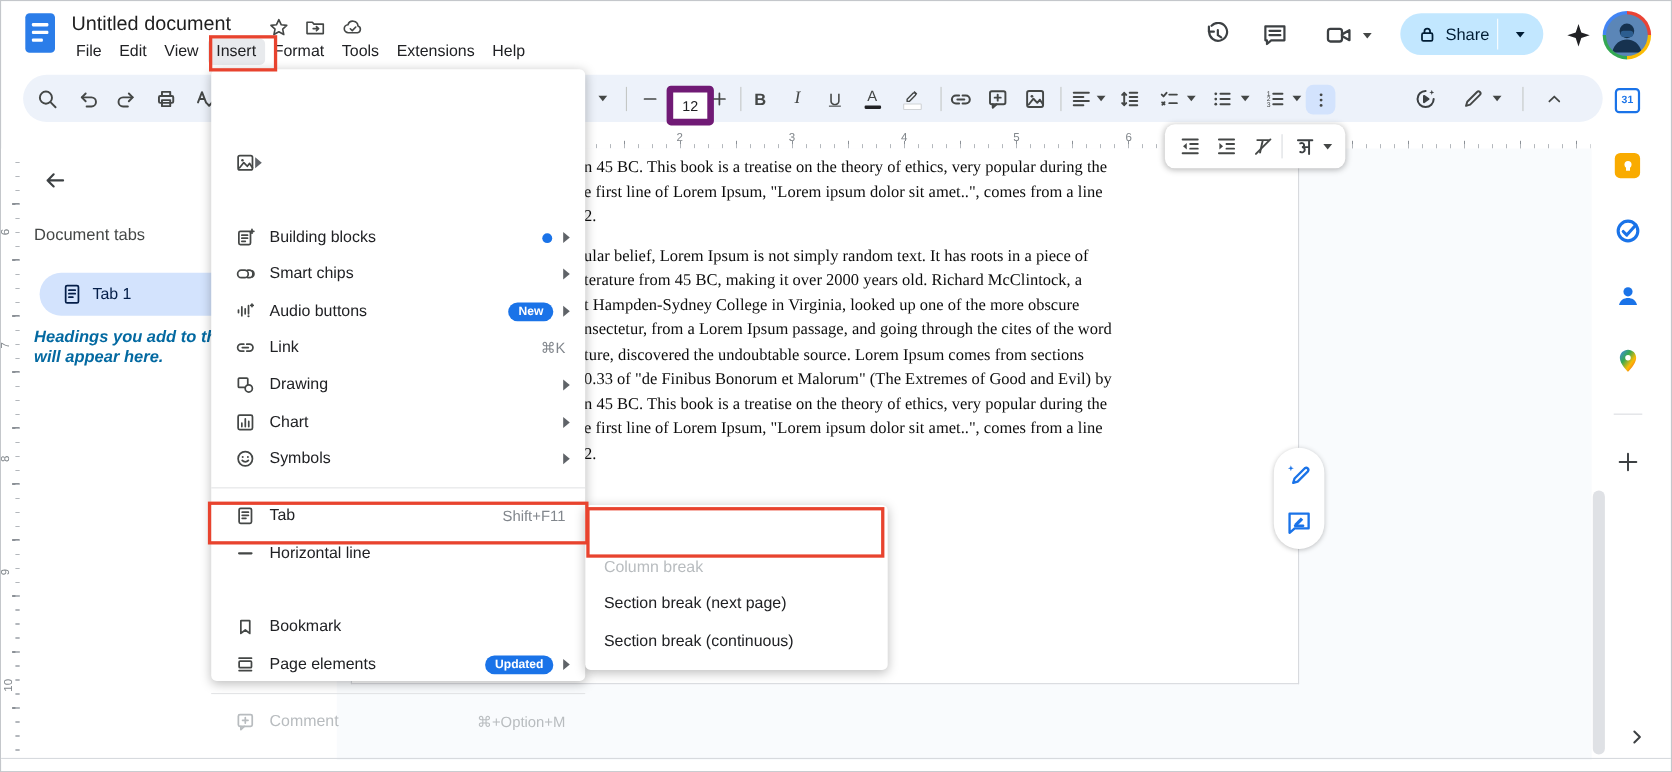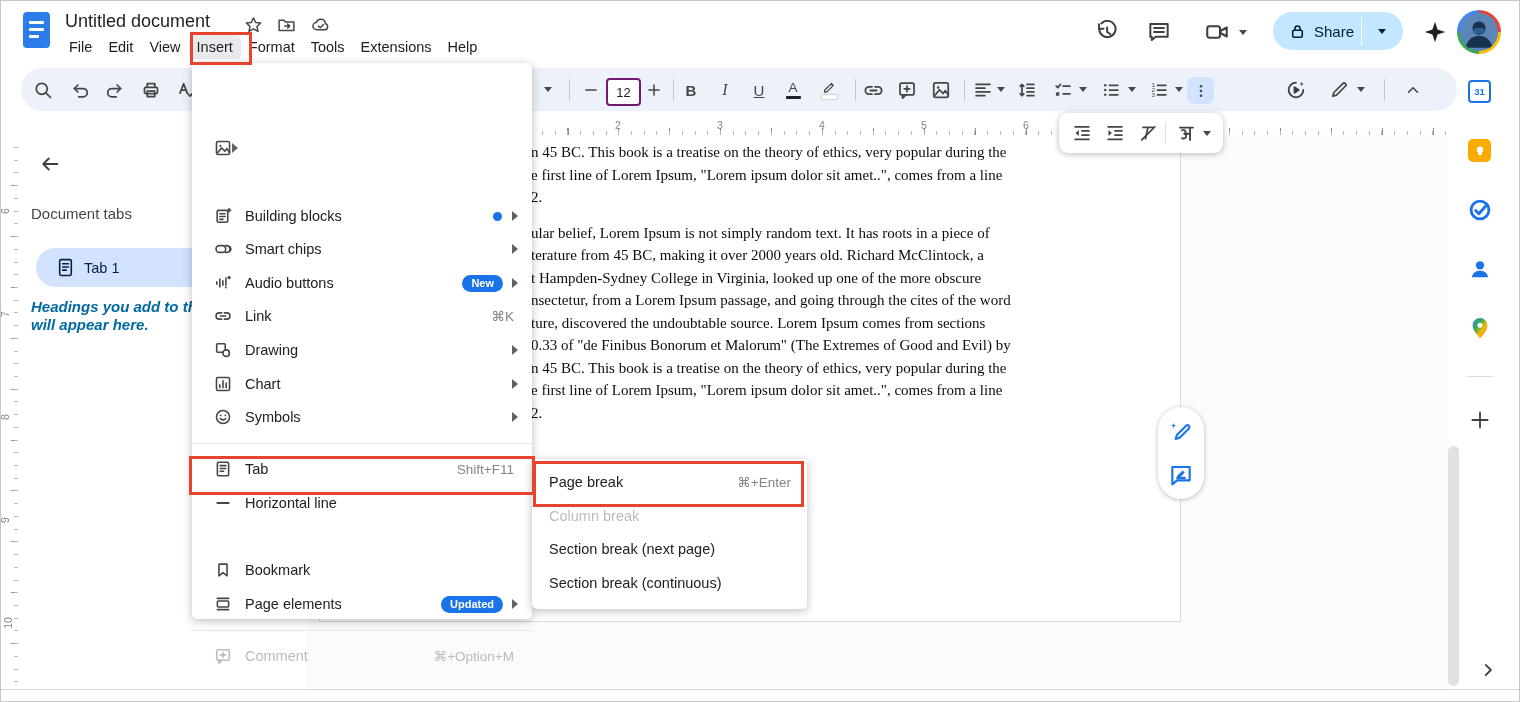--- a/index.html
+++ b/index.html
@@ -21,21 +21,21 @@
   .share-pill .divider{position:absolute;left:88px;top:5px;bottom:5px;width:1px;background:rgba(255,255,255,.95);}
   .share-label{font-size:15px;color:#001d35;font-weight:500;margin-left:8px;}
   .caret{width:0;height:0;border-left:4.5px solid transparent;border-right:4.5px solid transparent;border-top:5px solid #444746;}
   .avatar-ring{left:1456px;top:9px;width:44px;height:44px;border-radius:50%;background:conic-gradient(#ea4335 0 25%, #fbbc04 25% 50%, #34a853 50% 75%, #4285f4 75% 100%);display:flex;align-items:center;justify-content:center;}
   .avatar{width:38px;height:38px;border-radius:50%;background:#5b86b7;overflow:hidden;position:relative;}
   
   .toolbar{left:20px;top:67px;width:1436px;height:43px;background:#edf2fa;border-radius:22px;}
   .tb{position:absolute;top:78px;width:22px;height:22px;display:flex;align-items:center;justify-content:center;}
   .tb-sep{position:absolute;top:78px;width:1px;height:22px;background:#c4c7c5;}
   .glyph{font-size:15px;color:#444746;}
-  .fontsize-box{left:605px;top:77px;width:31px;height:24px;background:#fff;border:2px solid #701a75;border-radius:4px;display:flex;align-items:center;justify-content:center;font-size:13px;color:#202124;}
+  .fontsize-box{left:605px;top:77px;width:31px;height:24px;background:#fff;border:6px solid #701a75;border-radius:4px;display:flex;align-items:center;justify-content:center;font-size:13px;color:#202124;}
   .more-pill{left:1186px;top:76px;width:27px;height:27px;background:#d3e3fd;border-radius:7px;display:flex;align-items:center;justify-content:center;}
   
   .ovf{left:1058px;top:112px;width:164px;height:40px;background:#fff;border-radius:9px;box-shadow:0 1px 6px rgba(0,0,0,.28);z-index:40;}
   .ovf .tb{top:9px;}
   
   .h-ruler{left:305px;top:118px;width:1140px;height:16px;background-color:#fff;
     background-image:repeating-linear-gradient(90deg,#b3b7bc 0 1px,transparent 1px 12.72px),
                      repeating-linear-gradient(90deg,#8b9096 0 1px,transparent 1px 50.9px);
     background-size:100% 4px,100% 7px;background-position:7px bottom,7px bottom;background-repeat:no-repeat;}
   .h-num{position:absolute;top:0;font-size:10.5px;color:#80868b;transform:translateX(-50%);}
@@ -643,24 +643,20 @@
             <path d="M8 4.8v4.4M5.8 7h4.4"></path>
             <path d="M4.4 11.8v2.6l2.8-2.6"></path>
           </svg>
         </span>
       <span class="mlabel">Comment</span>
         <span class="mshort">⌘+Option+M</span>
     </div>
   </div>
 
   <div class="a sub-panel">
-    <div class="si" style="top:6px">
-      <span class="slabel">Page break</span>
-      <span class="sshort">⌘+Enter</span>
-    </div>
     <div class="si disabled" style="top:40px">
       <span class="slabel">Column break</span>
     </div>
     <div class="si" style="top:73px">
       <span class="slabel">Section break (next page)</span>
     </div>
     <div class="si" style="top:107px">
       <span class="slabel">Section break (continuous)</span>
     </div>
   </div>

